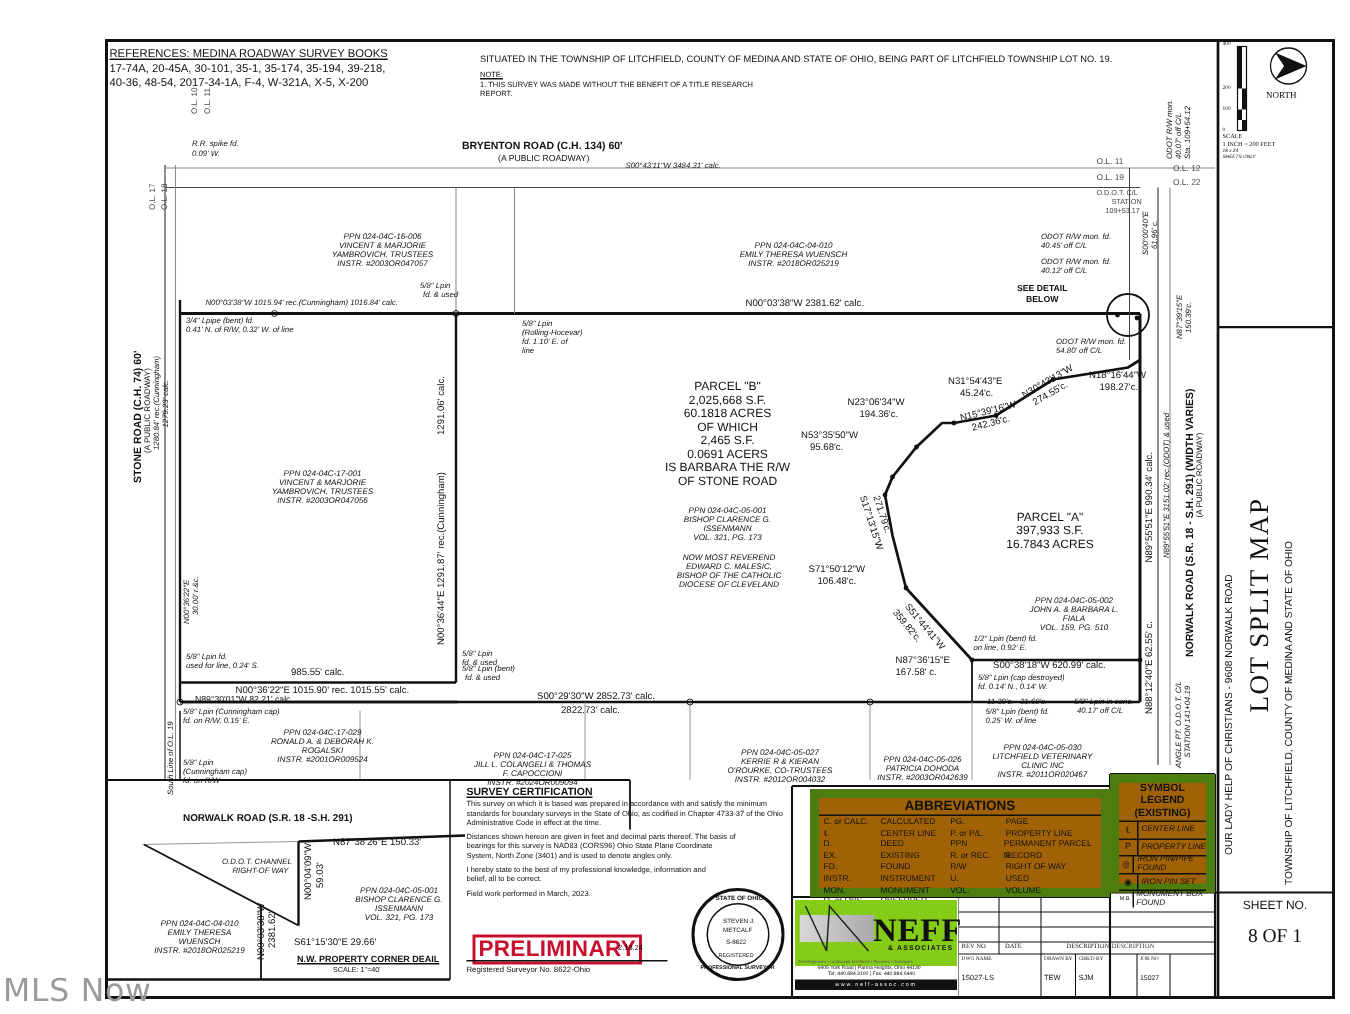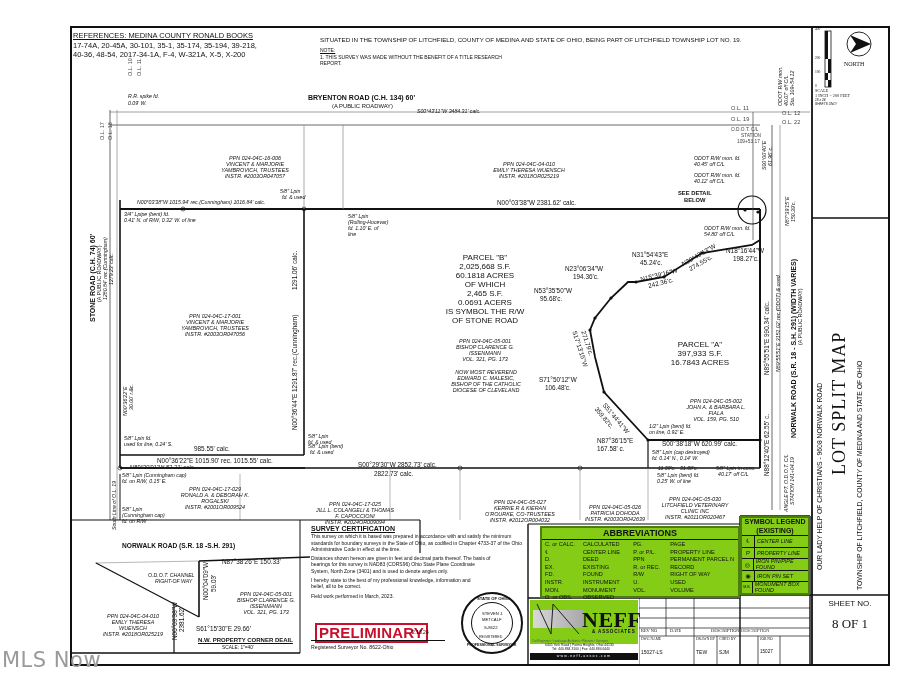--- a/index.html
+++ b/index.html
@@ -14,21 +14,21 @@
   .bold { font-weight:bold; }
   .it { font-style:italic; }
   .center { text-align:center; }
   .u { text-decoration:underline; }
   .rot90 { transform-origin:0 0; transform:rotate(-90deg); }
   .ref-title { font-size:7.5px; text-decoration:underline; }
   .ref-line { font-size:7.5px; }
   .parcel { font-size:8px; text-align:center; }
   .owner { font-size:5.4px; font-style:italic; text-align:center; }
   .brg { font-size:6.4px; }
-  .box { position:absolute; border:2px solid #4d7c0f; box-sizing:border-box; background:#84cc16; }
+  .box { position:absolute; border:6px solid #4d7c0f; box-sizing:border-box; background:#a16207; }
   .abbr-row { display:flex; font-size:5.6px; height:7.6px; line-height:7.6px; }
   .abbr-row span { display:inline-block; }
   .legend-row { height:10.5px; border-top:1px solid #111; display:flex; align-items:center; font-size:5.4px; font-style:italic; }
   .legend-sym { width:12px; border-right:1px solid #111; height:100%; display:flex; align-items:center; justify-content:center; font-size:6px; font-style:normal; }
   .title-blk { font-family:"Liberation Serif", serif; }
   .prelim { position:absolute; border:2px solid #c8102e; color:#c8102e; font-weight:bold; font-size:15px; padding:0 2px; line-height:16px; letter-spacing:0.2px; background:rgba(255,255,255,0.6); }
   .seal { position:absolute; border:2px solid #111; border-radius:50%; }
   .watermark { position:absolute; left:2px; top:648px; font-size:21px; color:#9a9a9a; font-family:"DejaVu Sans", sans-serif; letter-spacing:0.5px; }
 </style>
 </head>
@@ -108,21 +108,21 @@
 
   <line x1="528" y1="524" x2="528" y2="664" stroke="#111" stroke-width="1.4"></line>
   <line x1="528" y1="524" x2="740" y2="524" stroke="#111" stroke-width="1.2"></line>
   <line x1="528" y1="598" x2="740" y2="598" stroke="#111" stroke-width="1.4"></line>
   <line x1="740" y1="516" x2="740" y2="664" stroke="#111" stroke-width="1.4"></line>
   <line x1="810" y1="516" x2="810" y2="664" stroke="#111" stroke-width="1.4"></line>
   <line x1="740" y1="516" x2="810" y2="516" stroke="#111" stroke-width="1.4"></line>
   <line x1="740" y1="595" x2="888" y2="595" stroke="#111" stroke-width="1.4"></line>
 </svg>
 
-<div class="t ref-title" style="left:73px;top:32px;">REFERENCES: MEDINA COUNTY RONALD BOOKS</div>
+<div class="t ref-title" style="left:73px;top:32px;">REFERENCES: MEDINA ROADWAY SURVEY BOOKS</div>
 <div class="t ref-line" style="left:73px;top:42px;">17-74A, 20-45A, 30-101, 35-1, 35-174, 35-194, 39-218,</div>
 <div class="t ref-line" style="left:73px;top:51px;">40-36, 48-54, 2017-34-1A, F-4, W-321A, X-5, X-200</div>
 
 <div class="t small" style="left:320px;top:37px;">SITUATED IN THE TOWNSHIP OF LITCHFIELD, COUNTY OF MEDINA AND STATE OF OHIO, BEING PART OF LITCHFIELD TOWNSHIP LOT NO. 19.</div>
 <div class="t" style="left:320px;top:48px;font-size:5px;text-decoration:underline;">NOTE:</div>
 <div class="t" style="left:320px;top:55px;font-size:5px;">1. THIS SURVEY WAS MADE WITHOUT THE BENEFIT OF A TITLE RESEARCH</div>
 <div class="t" style="left:320px;top:61px;font-size:5px;">REPORT.</div>
 
 <div class="t bold" style="left:308px;top:94px;font-size:7px;">BRYENTON  ROAD (C.H. 134) 60'</div>
 <div class="t" style="left:332px;top:103px;font-size:5.8px;">(A PUBLIC ROADWAY)</div>
@@ -247,21 +247,21 @@
     <div>INSTR. #2011OR020467</div>
 </div>
 
 <div class="parcel abs" style="left:430px;top:253px;width:110px;">
   <div>PARCEL  "B"</div>
     <div>2,025,668   S.F.</div>
     <div>60.1818   ACRES</div>
   <div>OF WHICH</div>
     <div>2,465  S.F.</div>
     <div>0.0691  ACERS</div>
-  <div>IS SYMBOL THE R/W</div>
+  <div>IS BARBARA THE R/W</div>
     <div>OF STONE ROAD</div>
 </div>
 <div class="owner abs" style="left:440px;top:338px;width:90px;">
   <div>PPN 024-04C-05-001</div>
     <div>BISHOP CLARENCE G.</div>
     <div>ISSENMANN</div>
     <div>VOL. 321, PG. 173</div>
 </div>
 <div class="owner abs" style="left:438px;top:369px;width:96px;">
   <div>NOW MOST REVEREND</div>

